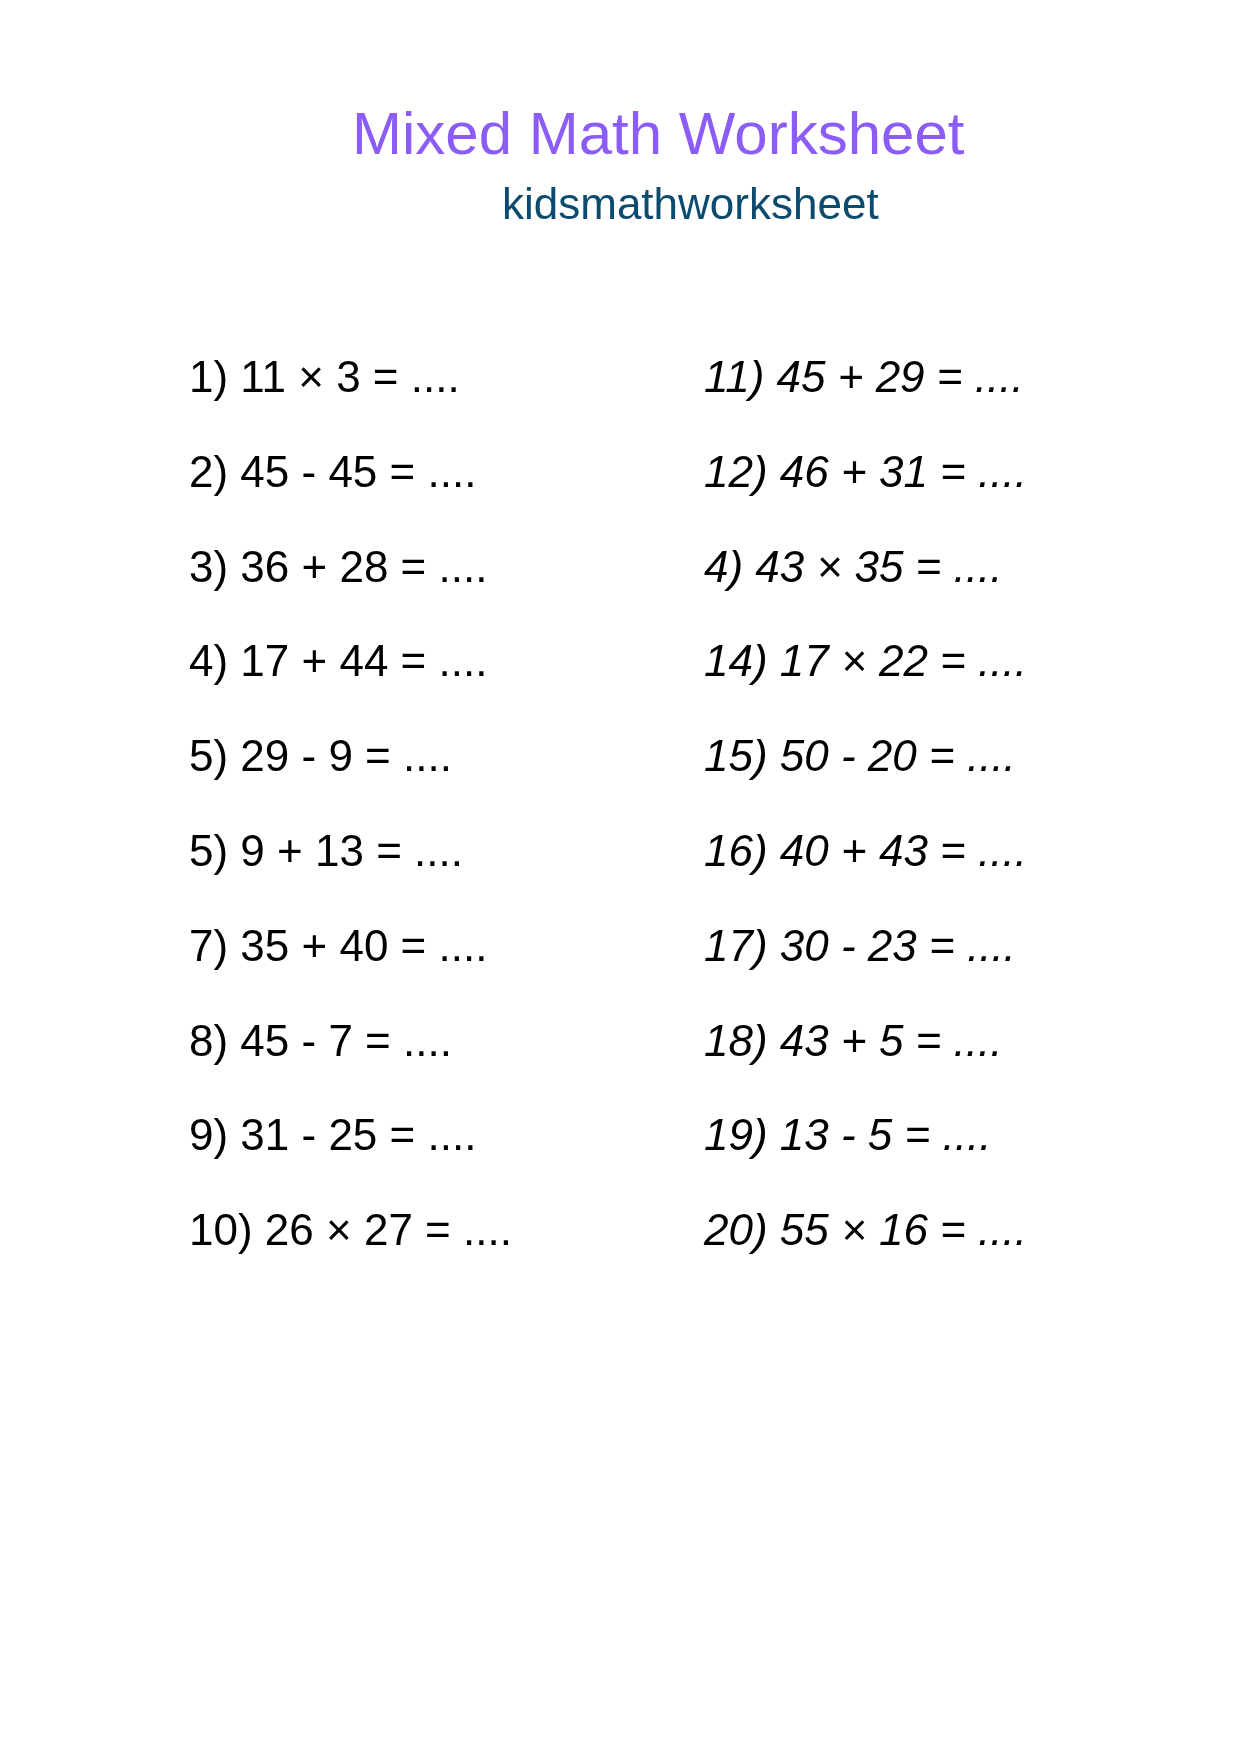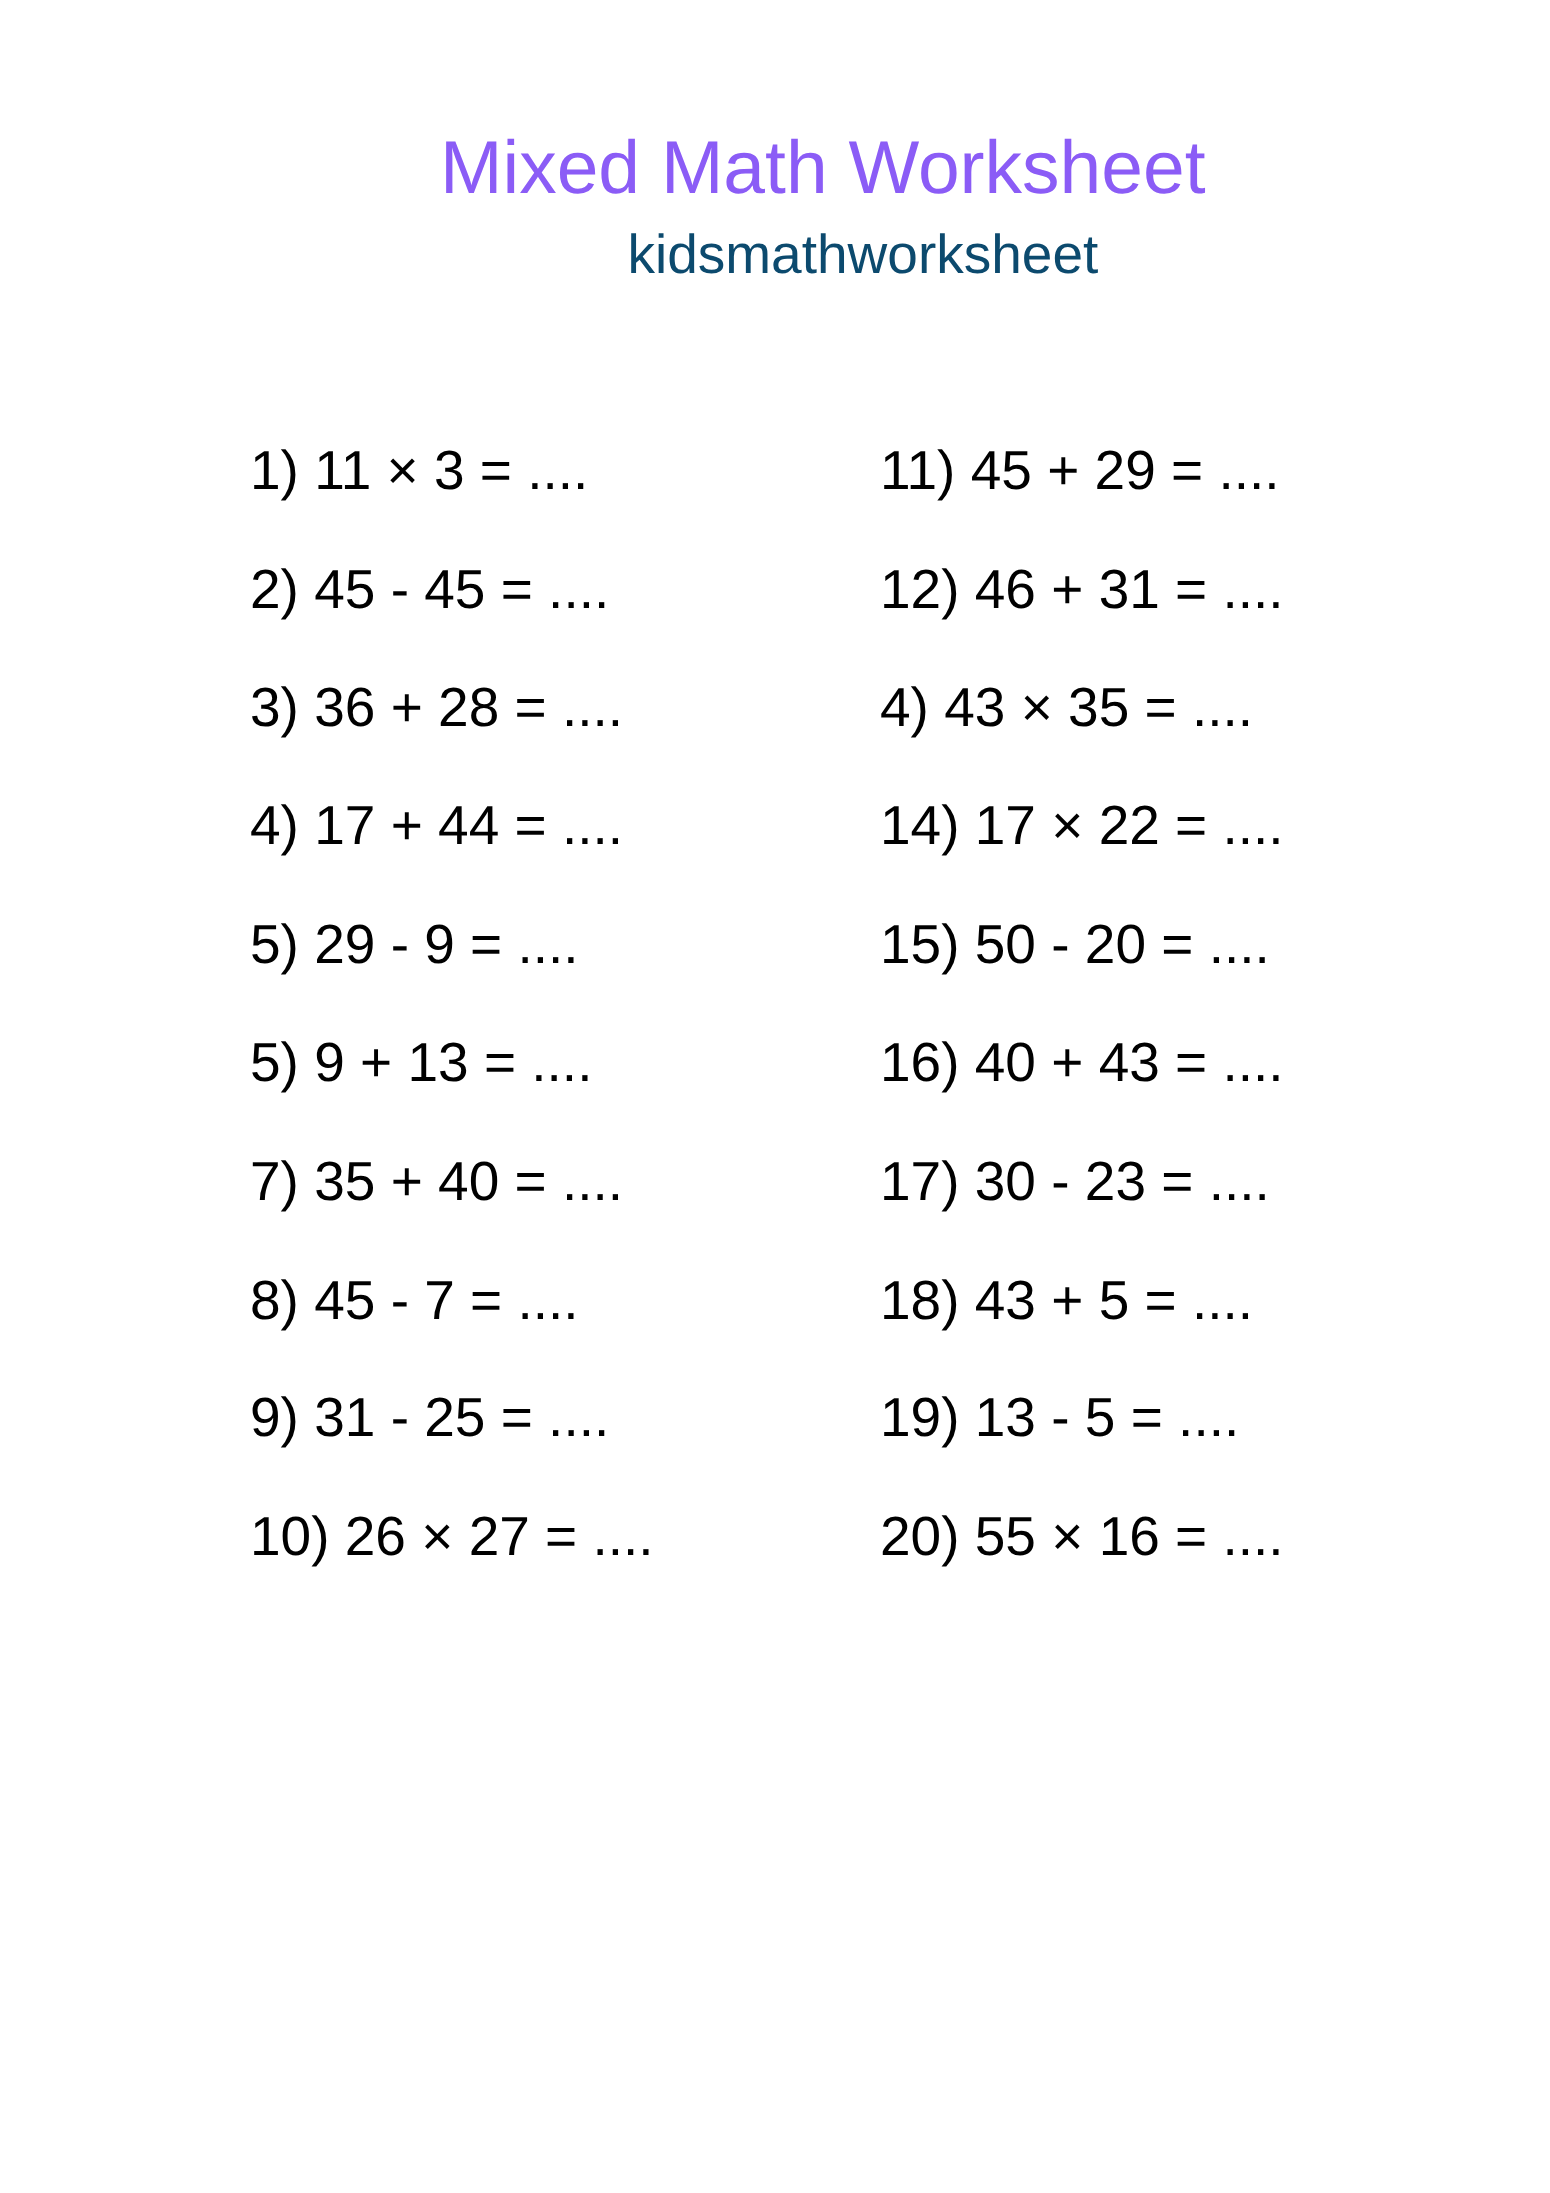--- a/index.html
+++ b/index.html
@@ -30,22 +30,22 @@
       top: 182px;
       font-size: 44px;
       line-height: 44px;
       white-space: nowrap;
       color: #0c4a6e;
     }
     .column {
       position: absolute;
       top: 355px;
     }
-    .column.left { left: 200px; }
-    .column.right { left: 704px; }
+    .column.left { left: 189px; }
+    .column.right { left: 704px; font-style: italic; }
     .problem {
       font-size: 44px;
       line-height: 44px;
       height: 44px;
       margin-bottom: 50.8px;
       white-space: nowrap;
     }
   </style>
 </head>
 <body>

